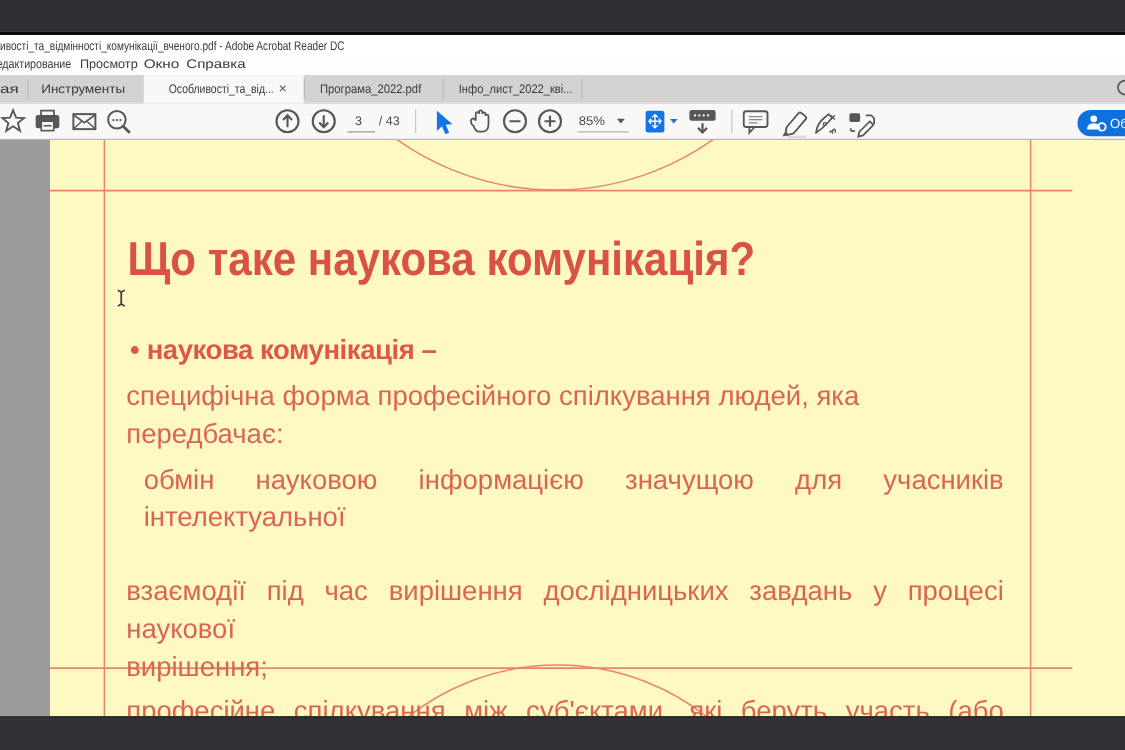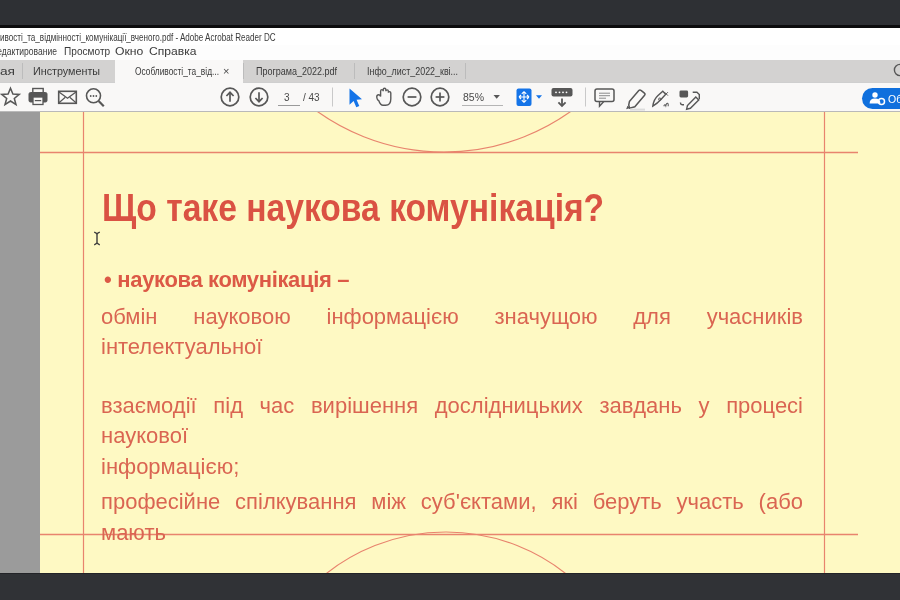--- a/index.html
+++ b/index.html
@@ -156,21 +156,22 @@
   </svg>
 
   <div style="position:absolute;left:62px;top:76px;font-size:38px;line-height:40px;font-weight:bold;color:#da5243;white-space:nowrap;transform:scaleX(0.885);transform-origin:0 0;">Що таке наукова комунікація?</div>
 
   <svg style="position:absolute;left:52px;top:119px;" width="12" height="15" viewBox="0 0 12 15">
     <path d="M2.2 1.2 Q4.5 2 5 3.2 Q5.5 2 7.8 1.2 M5 2.8 V12.2 M2.2 13.8 Q4.5 13 5 11.8 Q5.5 13 7.8 13.8" fill="none" stroke="#3d3d3d" stroke-width="1.4"></path>
   </svg>
 
   <div style="position:absolute;left:61px;top:153px;width:702px;font-size:22px;line-height:30.5px;color:#da6552;">
     <div style="font-weight:bold;color:#dc5946;letter-spacing:-0.35px;"><span style="margin-left:3px;">•</span><span style="margin-left:6px;">наукова комунікація –</span></div>
-    <div style="margin-top:6px;text-align:justify;text-align-last:justify;">обмін науковою інформацією значущою для учасників інтелектуальної</div>
+    <div style="margin-top:6px;">специфічна форма професійного спілкування людей, яка передбачає:</div>
+    <div style="margin-top:6px;text-align:justify;text-align-last:justify;margin-left:14px;">обмін науковою інформацією значущою для учасників інтелектуальної</div>
     <div style="text-align:justify;text-align-last:justify;margin-top:28px;">взаємодії під час вирішення дослідницьких завдань у процесі наукової</div>
-    <div>інформацією;</div>
+    <div>вирішення;</div>
     <div style="margin-top:5px;text-align:justify;text-align-last:justify;">професійне спілкування між суб'єктами, які беруть участь (або мають</div>
   </div>
 </div>
 
 <div class="abs" style="left:0;top:573px;width:900px;height:27px;background:#303236;"></div>
 <div class="abs" style="left:0;top:573px;width:900px;height:1px;background:#232428;"></div>
 
 </body></html>

